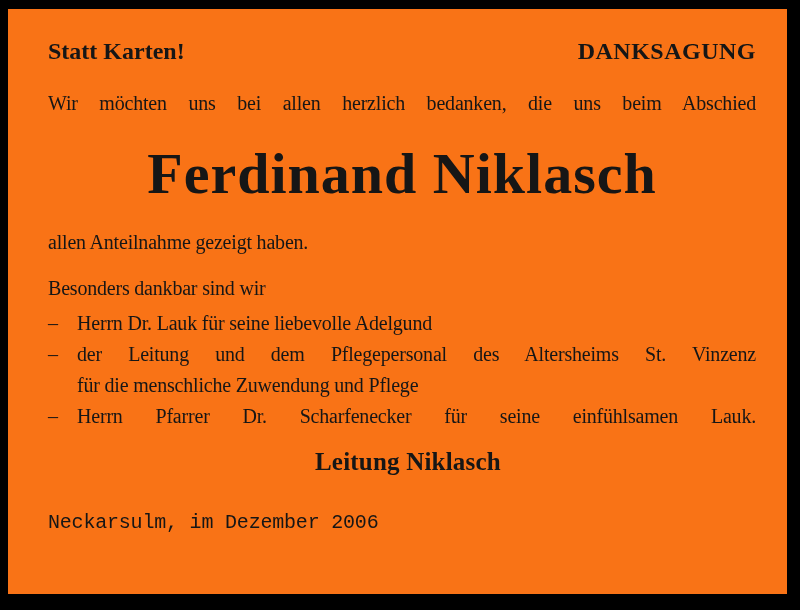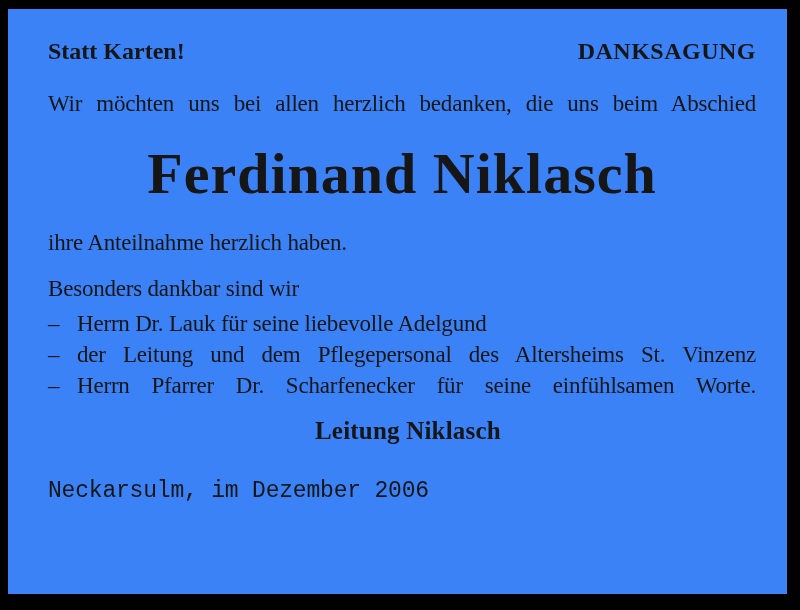--- a/index.html
+++ b/index.html
@@ -10,36 +10,36 @@
     background: #000000;
     font-family: "Liberation Serif", "DejaVu Serif", serif;
     overflow: hidden;
   }
   .page {
     position: absolute;
     top: 9px;
     left: 8px;
     right: 13px;
     bottom: 16px;
-    background: #3b82f6;
+    background: #f97316;
     color: #161616;
     box-sizing: border-box;
     padding: 29px 31px 0 40px;
   }
   .header-row {
     display: flex;
     justify-content: space-between;
     align-items: baseline;
     font-weight: bold;
     font-size: 24px;
     line-height: 26px;
   }
   .header-right { letter-spacing: 0.5px; font-family: Liberation Serif, serif; }
   .line {
-    font-size: 23px;
+    font-size: 20px;
     line-height: 31px;
     letter-spacing: -0.2px;
   }
   .stretch {
     text-align: justify;
     text-align-last: justify;
   }
   .intro { margin-top: 24px; }
   .name {
     font-size: 58px;
@@ -75,36 +75,40 @@
     <span class="header-left">Statt Karten!</span>
     <span class="header-right">DANKSAGUNG</span>
   </div>
 
   <div class="intro">
     <div class="line stretch">Wir möchten uns bei allen herzlich bedanken, die uns beim Abschied</div>
   </div>
 
   <h1 class="name">Ferdinand Niklasch</h1>
 
-  <div class="line after-name">ihre Anteilnahme herzlich haben.</div>
+  <div class="line after-name">allen Anteilnahme gezeigt haben.</div>
 
   <div class="line thanks-intro">Besonders dankbar sind wir</div>
 
   <div class="list">
     <div class="row line">
       <span class="dash">–</span>
       <span class="txt">Herrn Dr. Lauk für seine liebevolle Adelgund</span>
     </div>
     <div class="row line">
       <span class="dash">–</span>
       <span class="txt stretch">der Leitung und dem Pflegepersonal des Altersheims St. Vinzenz</span>
     </div>
     <div class="row line">
+      <span class="dash"></span>
+      <span class="txt">für die menschliche Zuwendung und Pflege</span>
+    </div>
+    <div class="row line">
       <span class="dash">–</span>
-      <span class="txt stretch">Herrn Pfarrer Dr. Scharfenecker für seine einfühlsamen Worte.</span>
+      <span class="txt stretch">Herrn Pfarrer Dr. Scharfenecker für seine einfühlsamen Lauk.</span>
     </div>
   </div>
 
   <div class="signature">
     <div class="sig-name">Leitung Niklasch</div>
   </div>
 
   <div class="line place-date">Neckarsulm, im Dezember 2006</div>
 
 </div>

